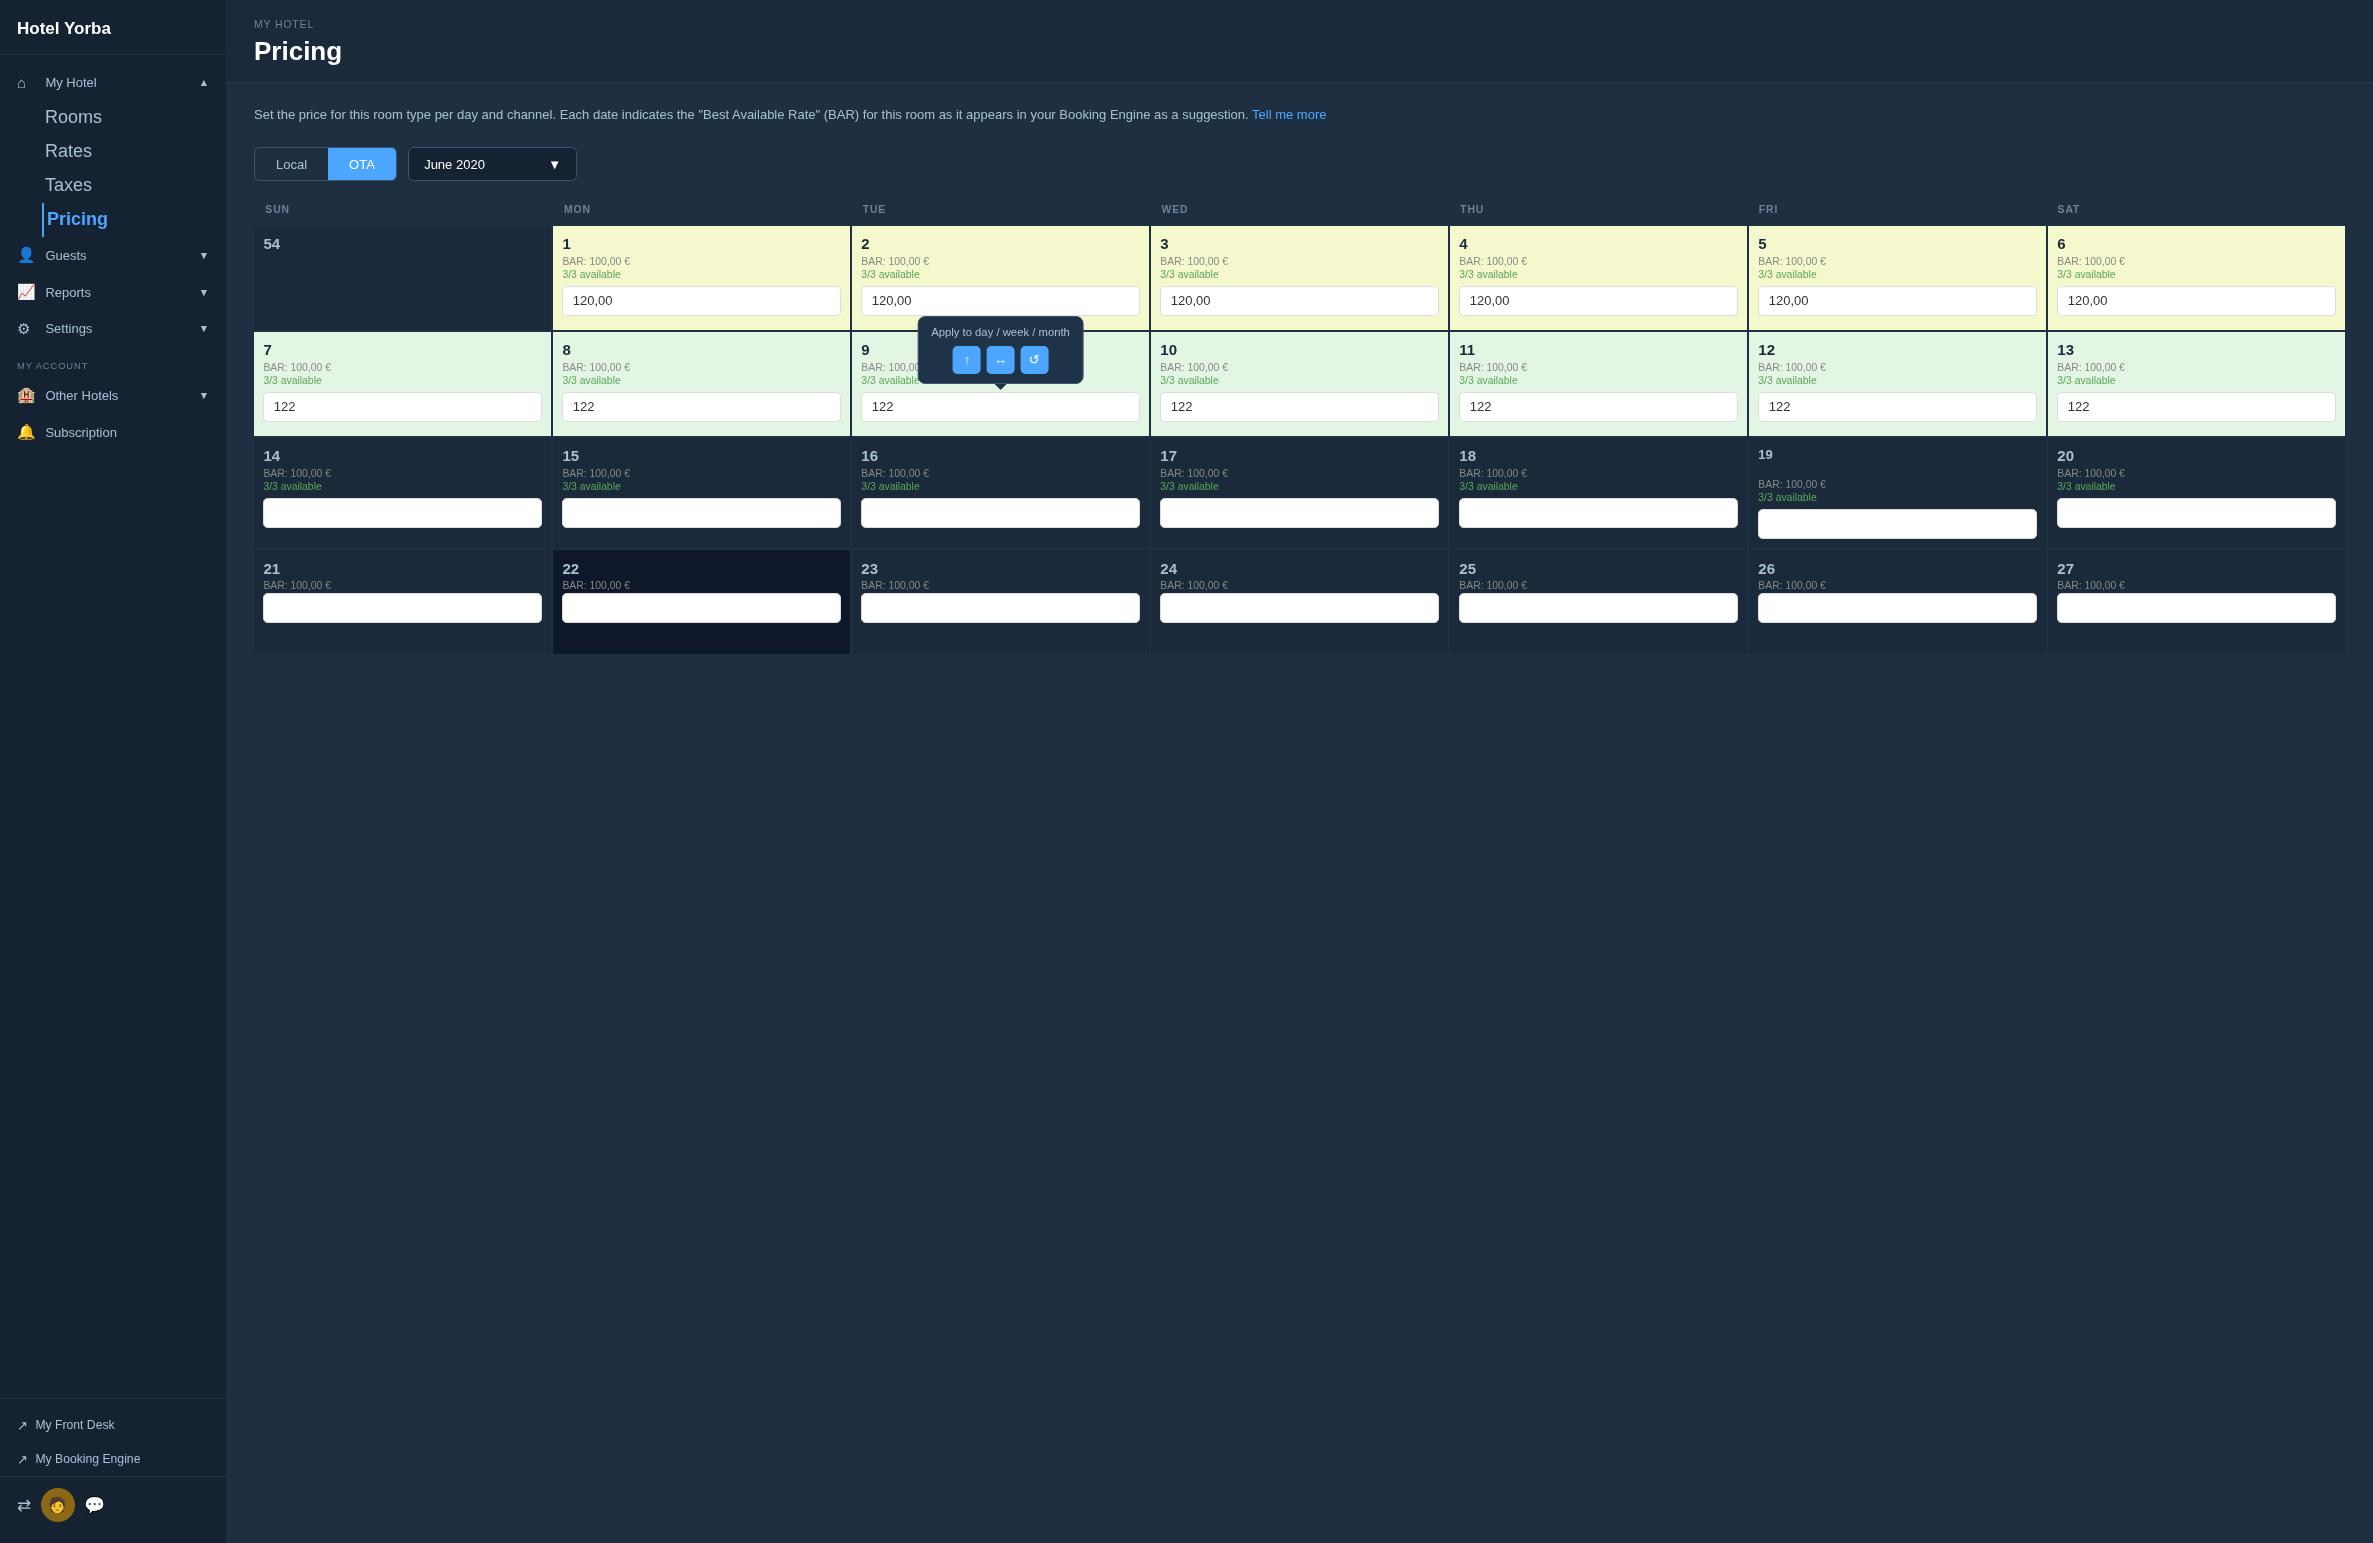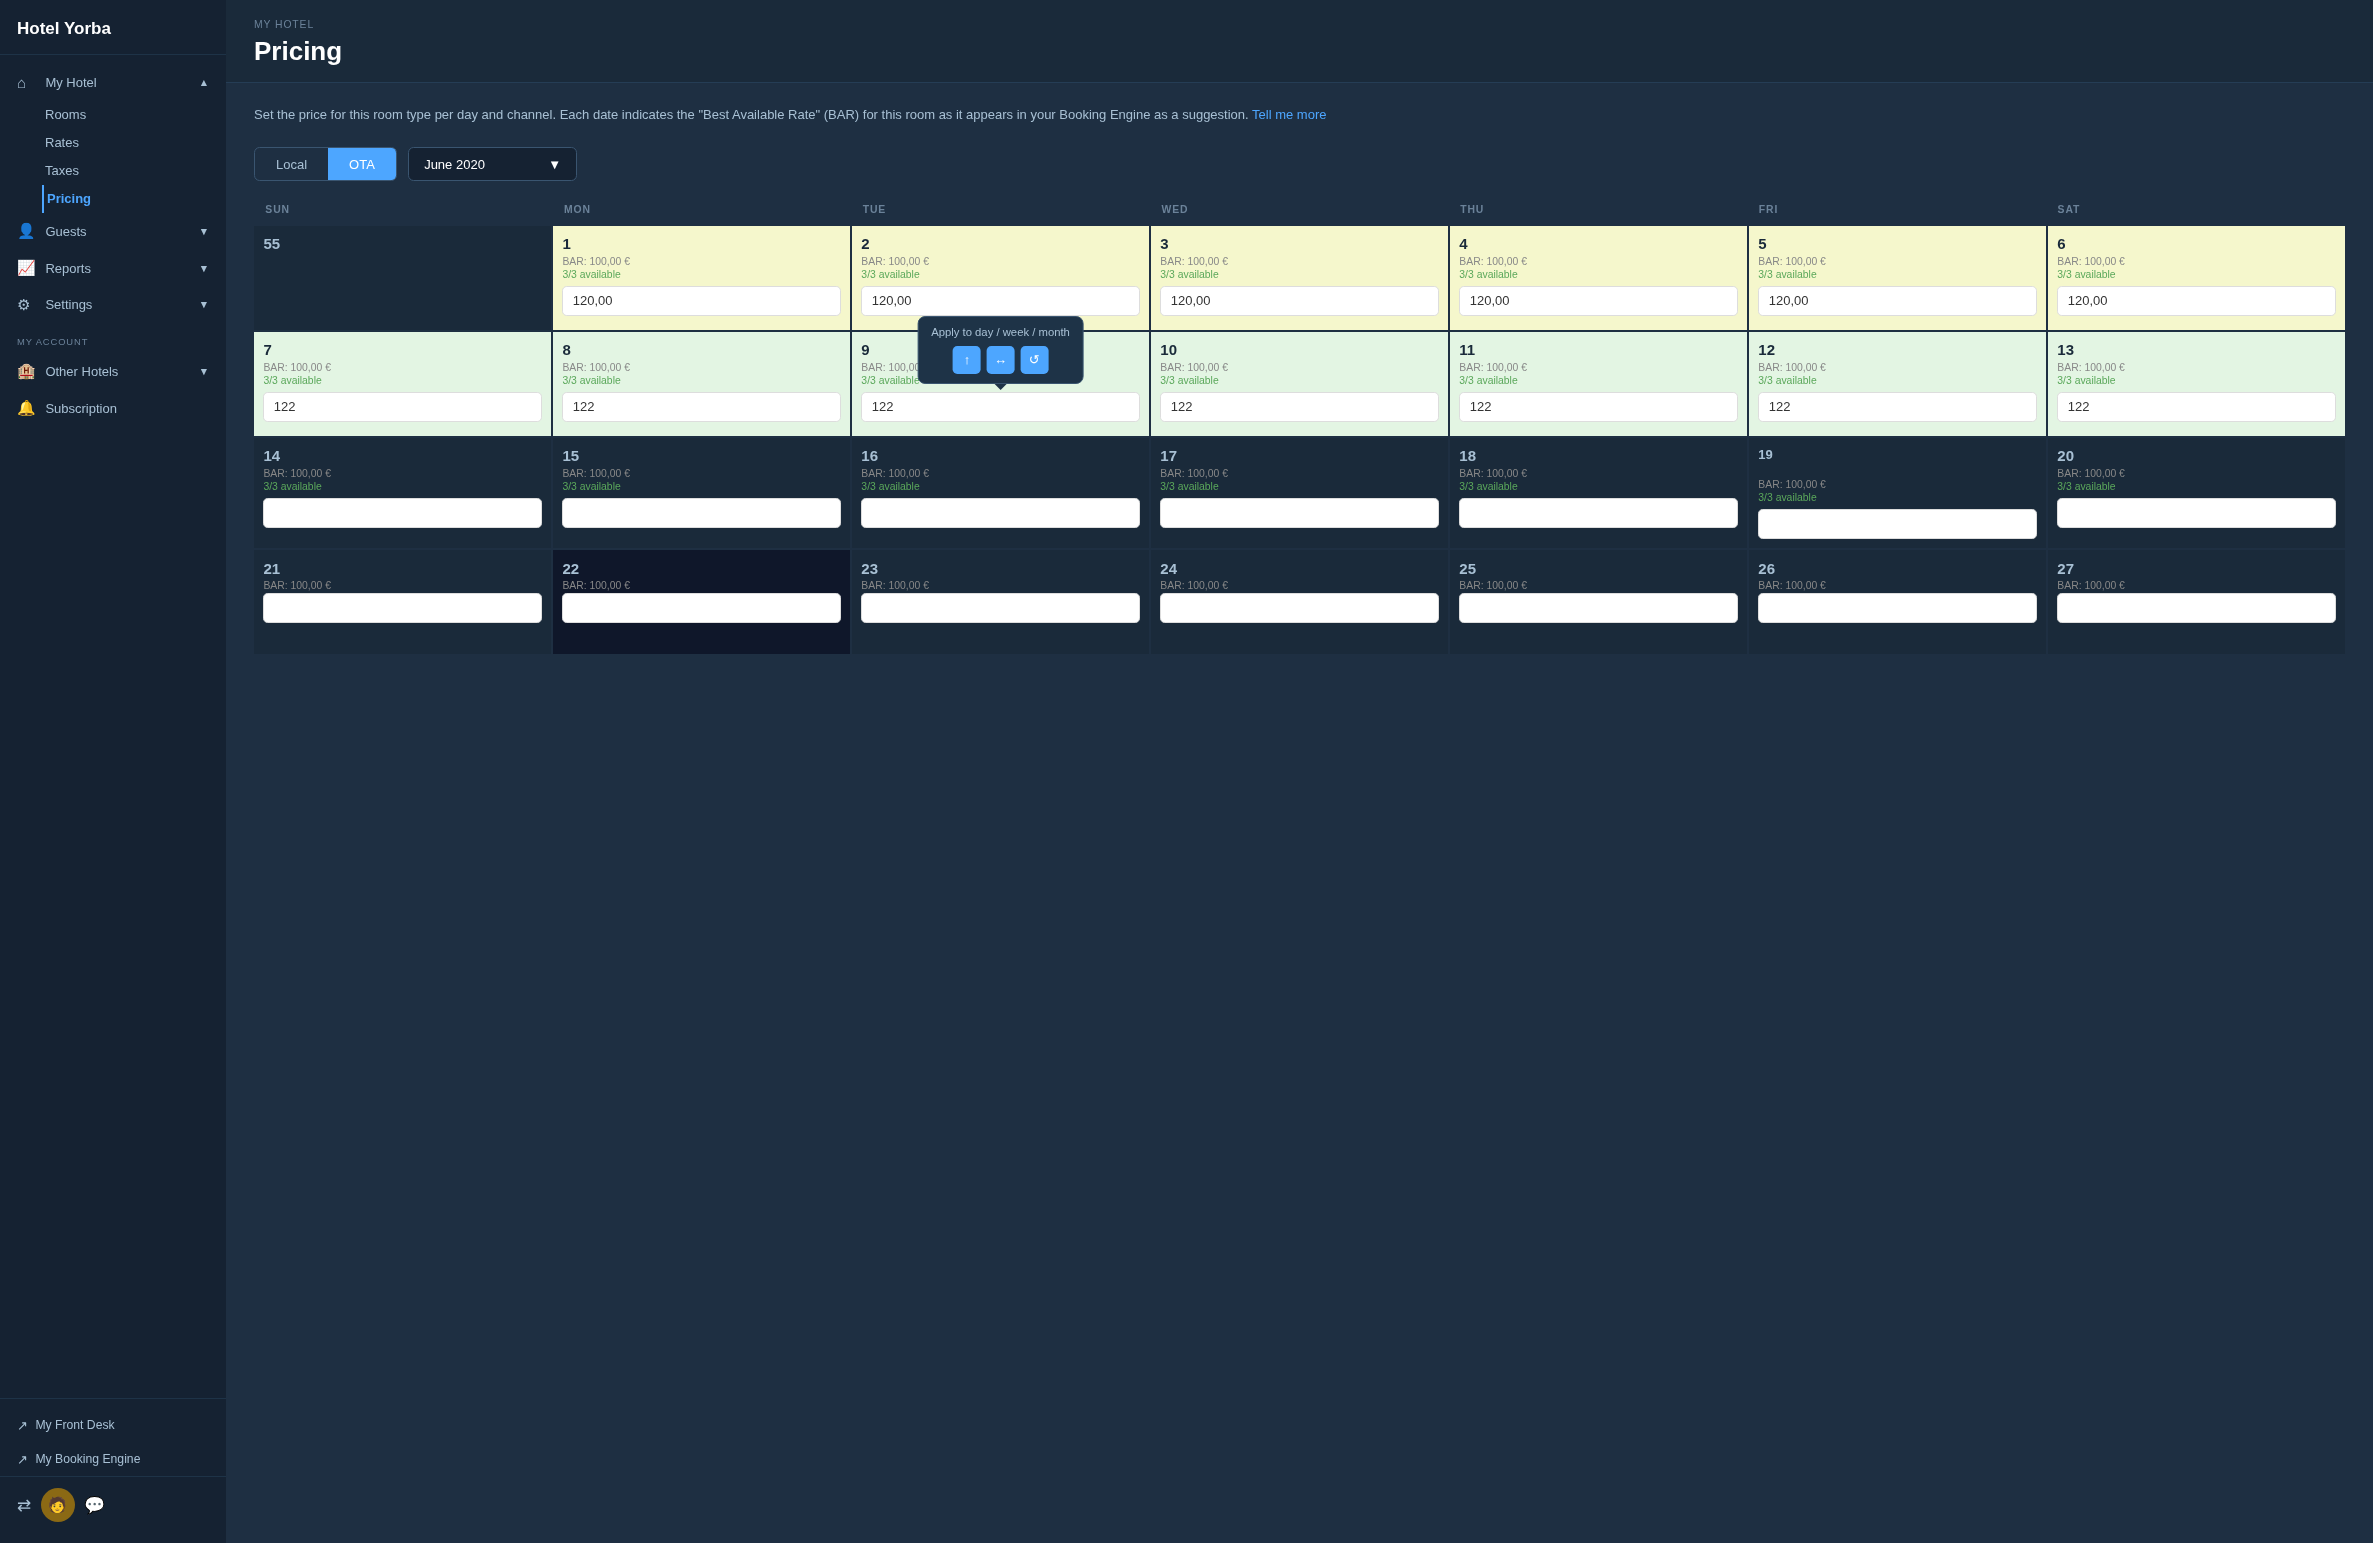--- a/index.html
+++ b/index.html
@@ -7,21 +7,21 @@
 
     
     .sidebar { width: 226px; min-width: 226px; background: #152232; display: flex; flex-direction: column; height: 100vh; overflow-y: auto; }
     .sidebar-header { padding: 19px 17px 15px; font-size: 17px; font-weight: 700; color: #fff; border-bottom: 0.9px solid #1e3347; }
     .sidebar-nav { flex: 1; padding: 9.4px 0; }
     .nav-section-label { font-size: 9.4px; color: #6b8299; text-transform: uppercase; letter-spacing: 0.9px; padding: 13px 17px 5.6px; }
     .nav-item { display: flex; align-items: center; padding: 9.4px 17px; cursor: pointer; color: #a8c0d4; font-size: 13px; position: relative; }
     .nav-item .nav-icon { width: 19px; margin-right: 9.4px; font-size: 15px; }
     .nav-item .chevron { margin-left: auto; font-size: 10.4px; }
     .nav-sub { padding-left: 45px; }
-    .nav-sub-item { padding: 6.6px 17px 6.6px 0; color: #a8c0d4; cursor: pointer; font-size: 13px; }
+    .nav-sub-item { padding: 6.6px 17px 6.6px 0; color: #a8c0d4; cursor: pointer; font-size: 18px; }
     .nav-sub-item.active { color: #4da6ff; font-weight: 600; border-left: 2.8px solid #4da6ff; margin-left: -2.8px; padding-left: 2.8px; }
 
     .sidebar-footer { border-top: 0.9px solid #1e3347; padding: 9.4px 0; }
     .footer-link { display: flex; align-items: center; padding: 9.4px 17px; color: #a8c0d4; cursor: pointer; font-size: 12.2px; }
     .footer-link .link-icon { margin-right: 7.5px; font-size: 13px; }
     .sidebar-bottom { display: flex; align-items: center; padding: 11.3px 17px; border-top: 0.9px solid #1e3347; }
     .avatar { width: 34px; height: 34px; border-radius: 50%; background: #8b6914; display: flex; align-items: center; justify-content: center; font-size: 15px; margin: 0 9.4px; }
     .sidebar-bottom-icon { color: #a8c0d4; cursor: pointer; font-size: 17px; }
 
     
@@ -138,21 +138,21 @@
           <div class="day-header">SUN</div>
           <div class="day-header">MON</div>
           <div class="day-header">TUE</div>
           <div class="day-header">WED</div>
           <div class="day-header">THU</div>
           <div class="day-header">FRI</div>
           <div class="day-header">SAT</div>
         </div>
       <div class="calendar-grid" id="cal-grid">
           <div style="background: rgb(26, 42, 58); min-height: 104px; padding: 9.4px; position: relative;">
-            <div style="font-size: 15px; font-weight: 600; color: rgb(168, 192, 212); margin-bottom: 3.8px;">55</div>
+            <div style="font-size: 15px; font-weight: 600; color: rgb(168, 192, 212); margin-bottom: 3.8px;">54</div>
           </div>
           <div style="background: rgb(245, 247, 204); min-height: 104px; padding: 9.4px; position: relative;">
             <div style="font-size: 15px; font-weight: 600; color: rgb(26, 42, 58); margin-bottom: 3.8px;">1</div>
             <div style="font-size: 10.4px; color: rgb(136, 136, 136); margin-bottom: 1.9px;">BAR: 100,00 €</div>
             <div style="font-size: 10.4px; color: rgb(91, 168, 91); margin-bottom: 5.6px;">3/3 available</div>
             <div style="position: relative;"><input type="text" value="120,00" style="width: 100%; padding: 6.6px 9.4px; background: rgb(255, 255, 255); border: 0.9px solid rgb(221, 221, 221); border-radius: 4.7px; font-size: 13px; color: rgb(51, 51, 51); outline: none;"></div>
           </div>
           <div style="background: rgb(245, 247, 204); min-height: 104px; padding: 9.4px; position: relative;">
             <div style="font-size: 15px; font-weight: 600; color: rgb(26, 42, 58); margin-bottom: 3.8px;">2</div>
             <div style="font-size: 10.4px; color: rgb(136, 136, 136); margin-bottom: 1.9px;">BAR: 100,00 €</div>

